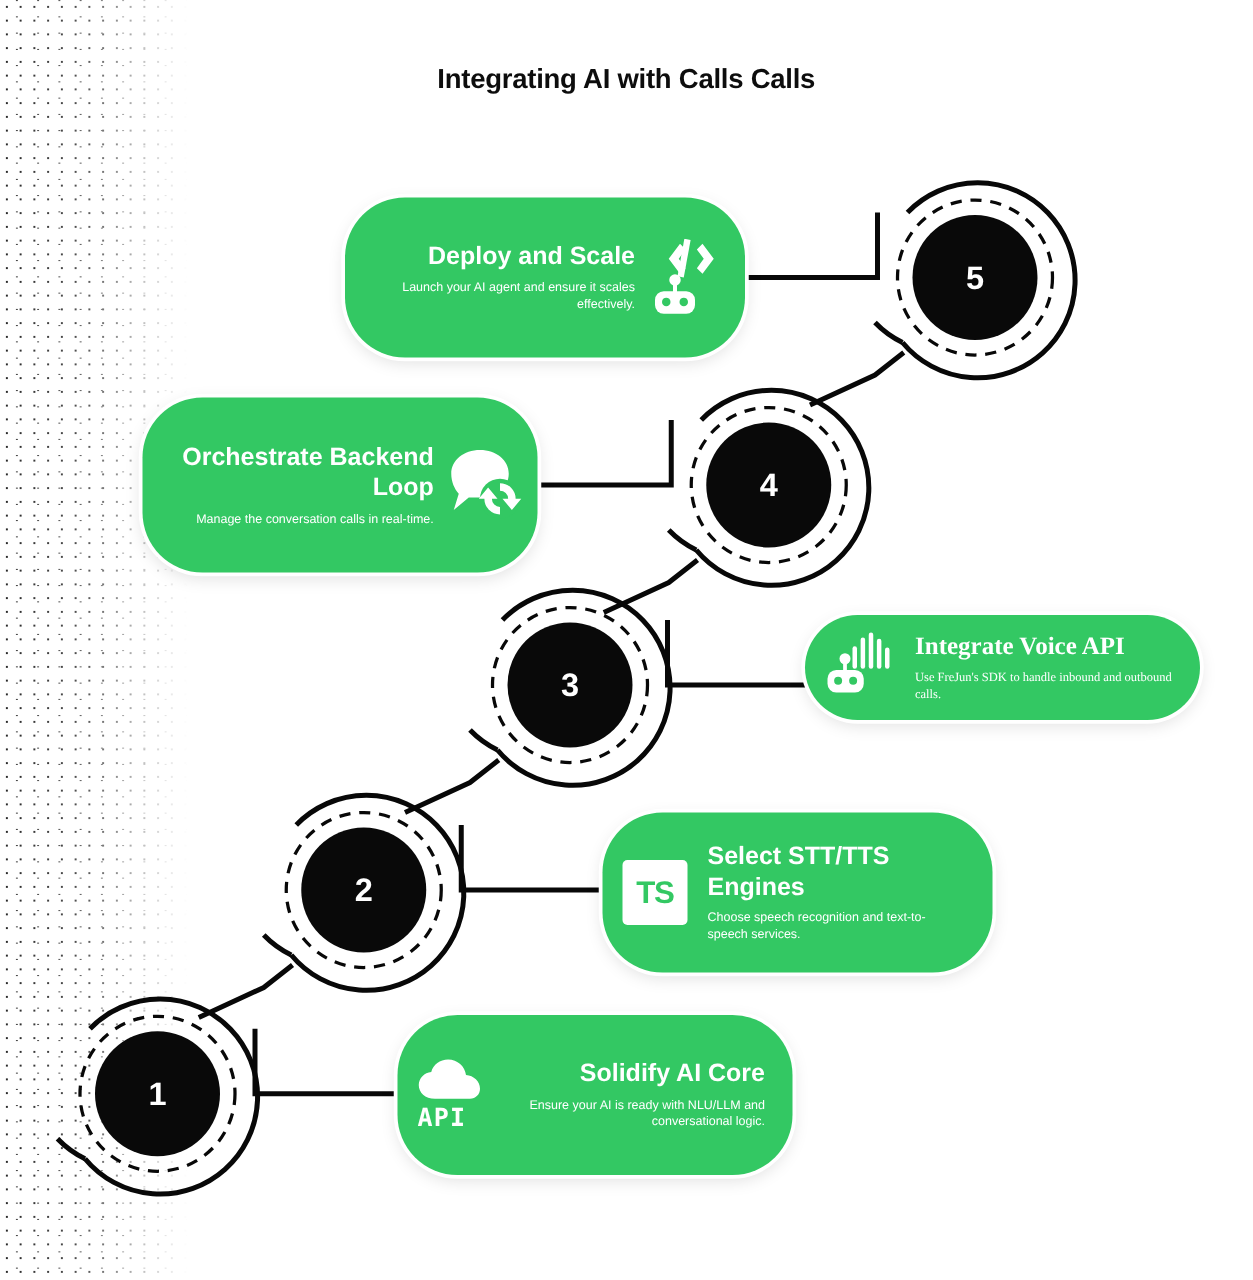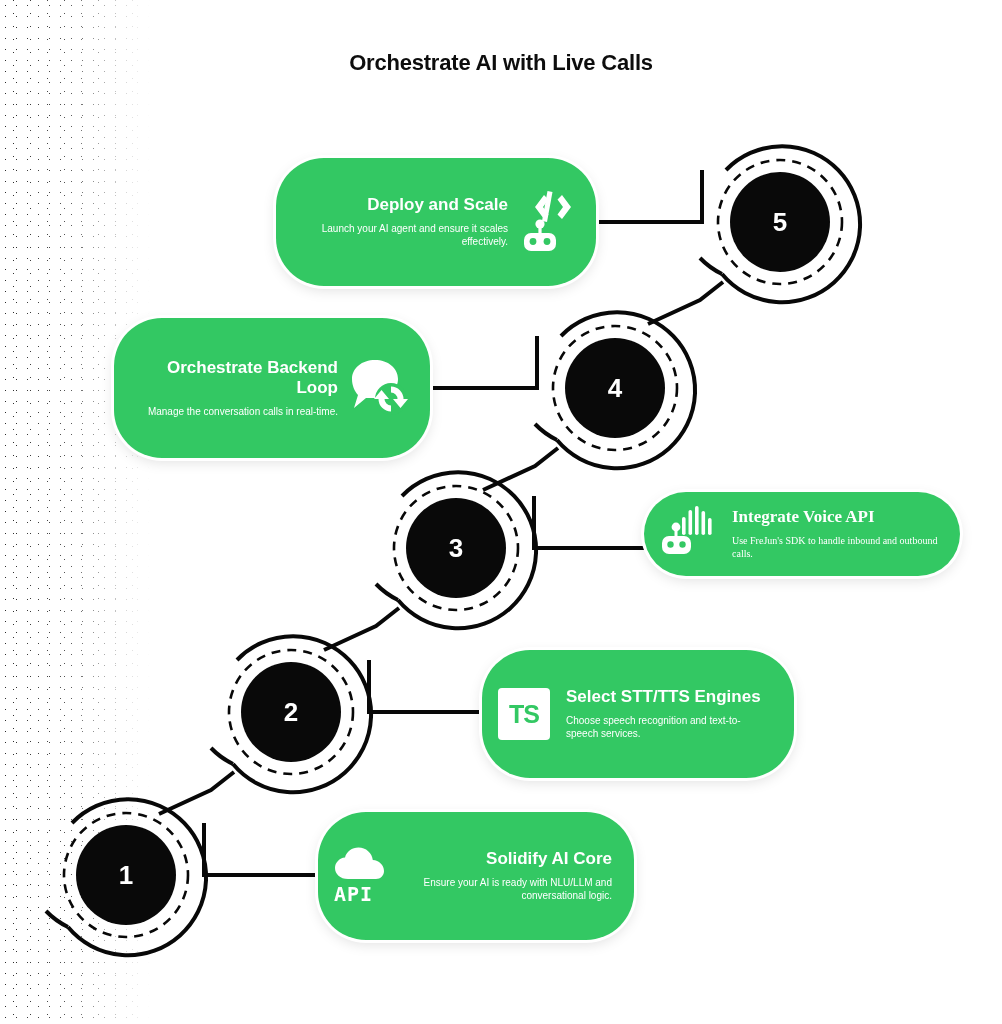--- a/index.html
+++ b/index.html
@@ -51,21 +51,21 @@
     position:absolute;
     background:#33c863;
     border-radius:48px;
     box-shadow:0 0 0 3px #ffffff, 0 4px 14px rgba(0,0,0,.13);
     display:flex;align-items:center;
     box-sizing:border-box;
     color:#ffffff;
   }
   .card.rtl{flex-direction:row;}
   .card .txt{display:flex;flex-direction:column;justify-content:center;}
-  .card .hd{font-size:17px;font-weight:bold;line-height:1.22;margin-bottom:6px;}
+  .card .hd{font-size:20px;font-weight:bold;line-height:1.22;margin-bottom:6px;}
   .card .bd{font-size:10px;line-height:1.34;font-weight:400;}
   .ico{flex:0 0 auto;display:flex;align-items:center;justify-content:center;}
 
   
   .ts-box{
     width:52px;height:52px;border-radius:4px;background:#ffffff;
     display:flex;align-items:center;justify-content:center;
     color:#33c863;font-size:25px;font-weight:bold;letter-spacing:-1px;
   }
   .api-wrap{display:flex;flex-direction:column;align-items:flex-start;}
@@ -74,21 +74,21 @@
     font-size:20px;font-weight:bold;color:#fff;letter-spacing:1px;margin-top:1px;
   }
 </style>
 </head>
 <body>
 
 <div id="stage">
 
   <div class="texture"></div>
 
-  <div class="title">Orchestrate AI with Live Calls</div>
+  <div class="title">Integrating AI with Calls Calls</div>
 
   <svg id="wires" viewBox="0 0 1002 1024">
     <g fill="none" stroke="#080808" stroke-width="4" stroke-linecap="butt">
 
       <path d="M 726 170 A 78 78 0 1 1 722 274"></path>
       <path d="M 700 258 A 78 78 0 0 0 722 274"></path>
       <circle cx="780" cy="222" r="62" stroke-dasharray="9 7" stroke-width="2.6"></circle>
 
       <path d="M 596 222 L 702 222 L 702 170"></path>
 
@@ -154,21 +154,21 @@
         <path d="M34.5 1 L29 31 L24 30 L29.5 0 Z"></path>
         <circle cx="22" cy="33" r="4.6"></circle>
         <rect x="20.4" y="36" width="3.2" height="7"></rect>
         <rect x="6" y="42" width="32" height="18" rx="7"></rect>
         <circle cx="15" cy="50.5" r="3.4" fill="#33c863"></circle>
         <circle cx="29" cy="50.5" r="3.4" fill="#33c863"></circle>
       </svg>
     </div>
   </div>
 
-  <div class="card" style="left:114px;top:318px;width:316px;height:140px;padding:0 20px 0 28px;">
+  <div class="card" style="left:114px;top:318px;width:316px;height:140px;padding:0 11px 0 28px;">
     <div class="txt" style="flex:1;text-align:right;padding-right:10px;">
       <div class="hd">Orchestrate Backend Loop</div>
       <div class="bd">Manage the conversation calls in real-time.</div>
     </div>
     <div class="ico">
       <svg width="62" height="60" viewBox="0 0 62 60" fill="#ffffff" aria-hidden="true">
         <path d="M4 21 C4 10 14 2 27 2 C40 2 50 10 50 21 C50 32 40 40 27 40 L18 40 L6 50 L10 37 C6.5 33 4 27.5 4 21 Z"></path>
         <g transform="translate(27,25)">
           <circle cx="16" cy="16" r="16" fill="#33c863"></circle>
           <path d="M16 3.5 A12.5 12.5 0 0 1 28.5 16 L33 16 L25.5 25 L18 16 L22.5 16 A6.5 6.5 0 0 0 16 9.5 Z"></path>

